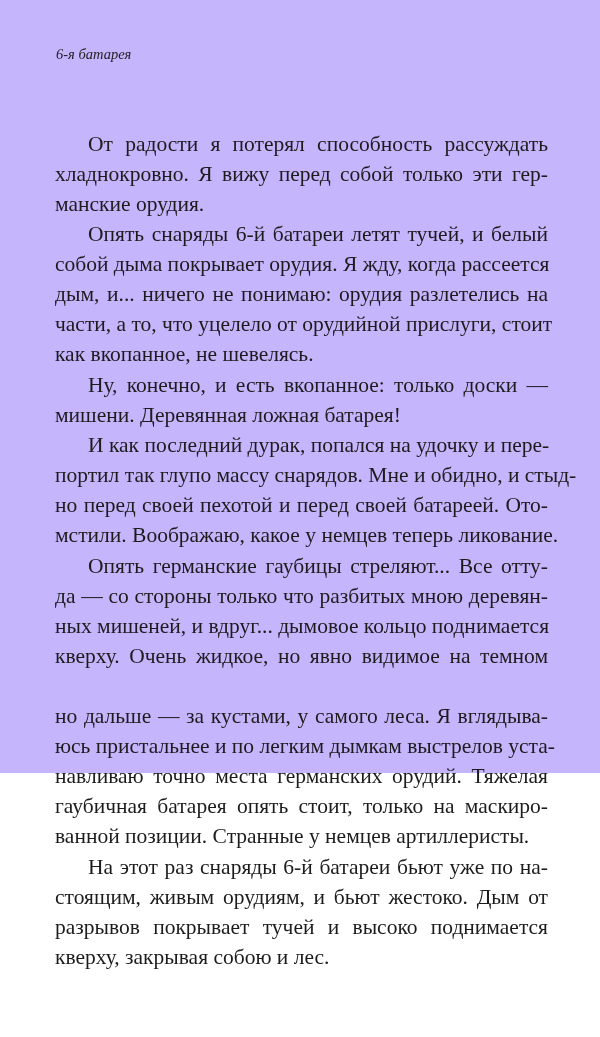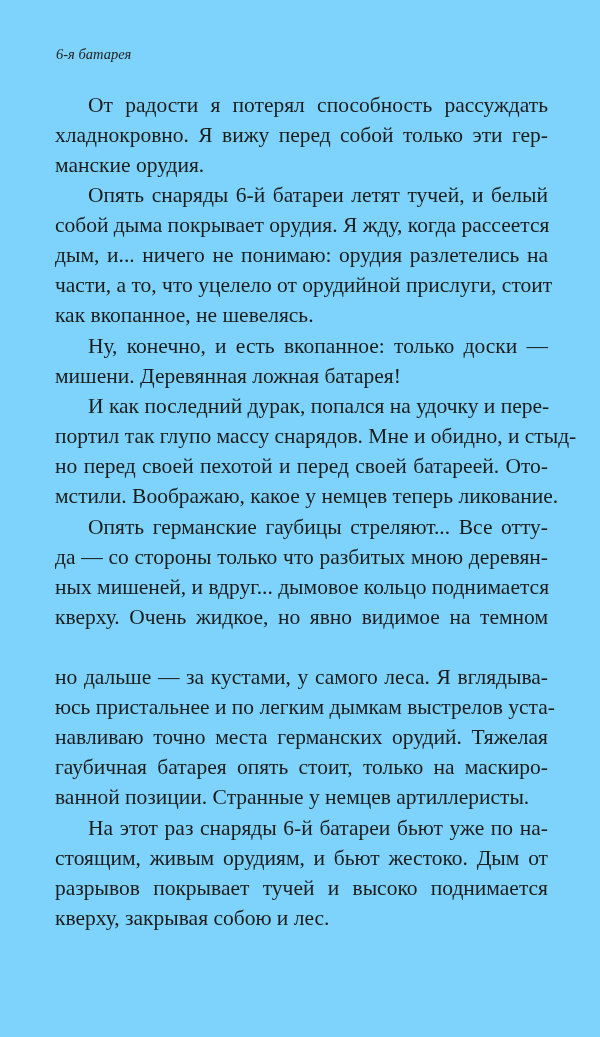--- a/index.html
+++ b/index.html
@@ -1,27 +1,27 @@
 <!DOCTYPE html>
 <html><head>
 <meta charset="utf-8">
 <style>
   html, body { margin: 0; padding: 0; background: #ffffff; }
   body { width: 600px; height: 1037px; position: relative; overflow: hidden; }
-  .page { position: absolute; left: 0; top: 0; width: 600px; height: 1037px; background: #7dd3fc; color: #1a1a1a; }
+  .page { position: absolute; left: 0; top: 0; width: 600px; height: 773px; background: #c4b5fd; color: #1a1a1a; }
   .running-head {
     position: absolute; left: 56px; top: 46px;
     font-family: "Liberation Serif", serif; font-style: italic;
     font-size: 14.5px; color: #222;
   }
   .line {
     position: absolute; left: 55px; width: 493px;
     font-family: "Liberation Serif", serif; font-size: 21.5px;
     line-height: 30px; height: 30px; white-space: nowrap;
-    text-align: justify; text-align-last: justify; color: #1c1c1c;
+    text-align: justify; text-align-last: justify; color: #1c1c1c; margin-top: 39px;
   }
   .line.last { text-align-last: left; }
   .line.indent { left: 88px; width: 460px; }
 </style>
 </head>
 <body>
 
 <div class="page">
   <div class="running-head">6-я батарея</div>
 

